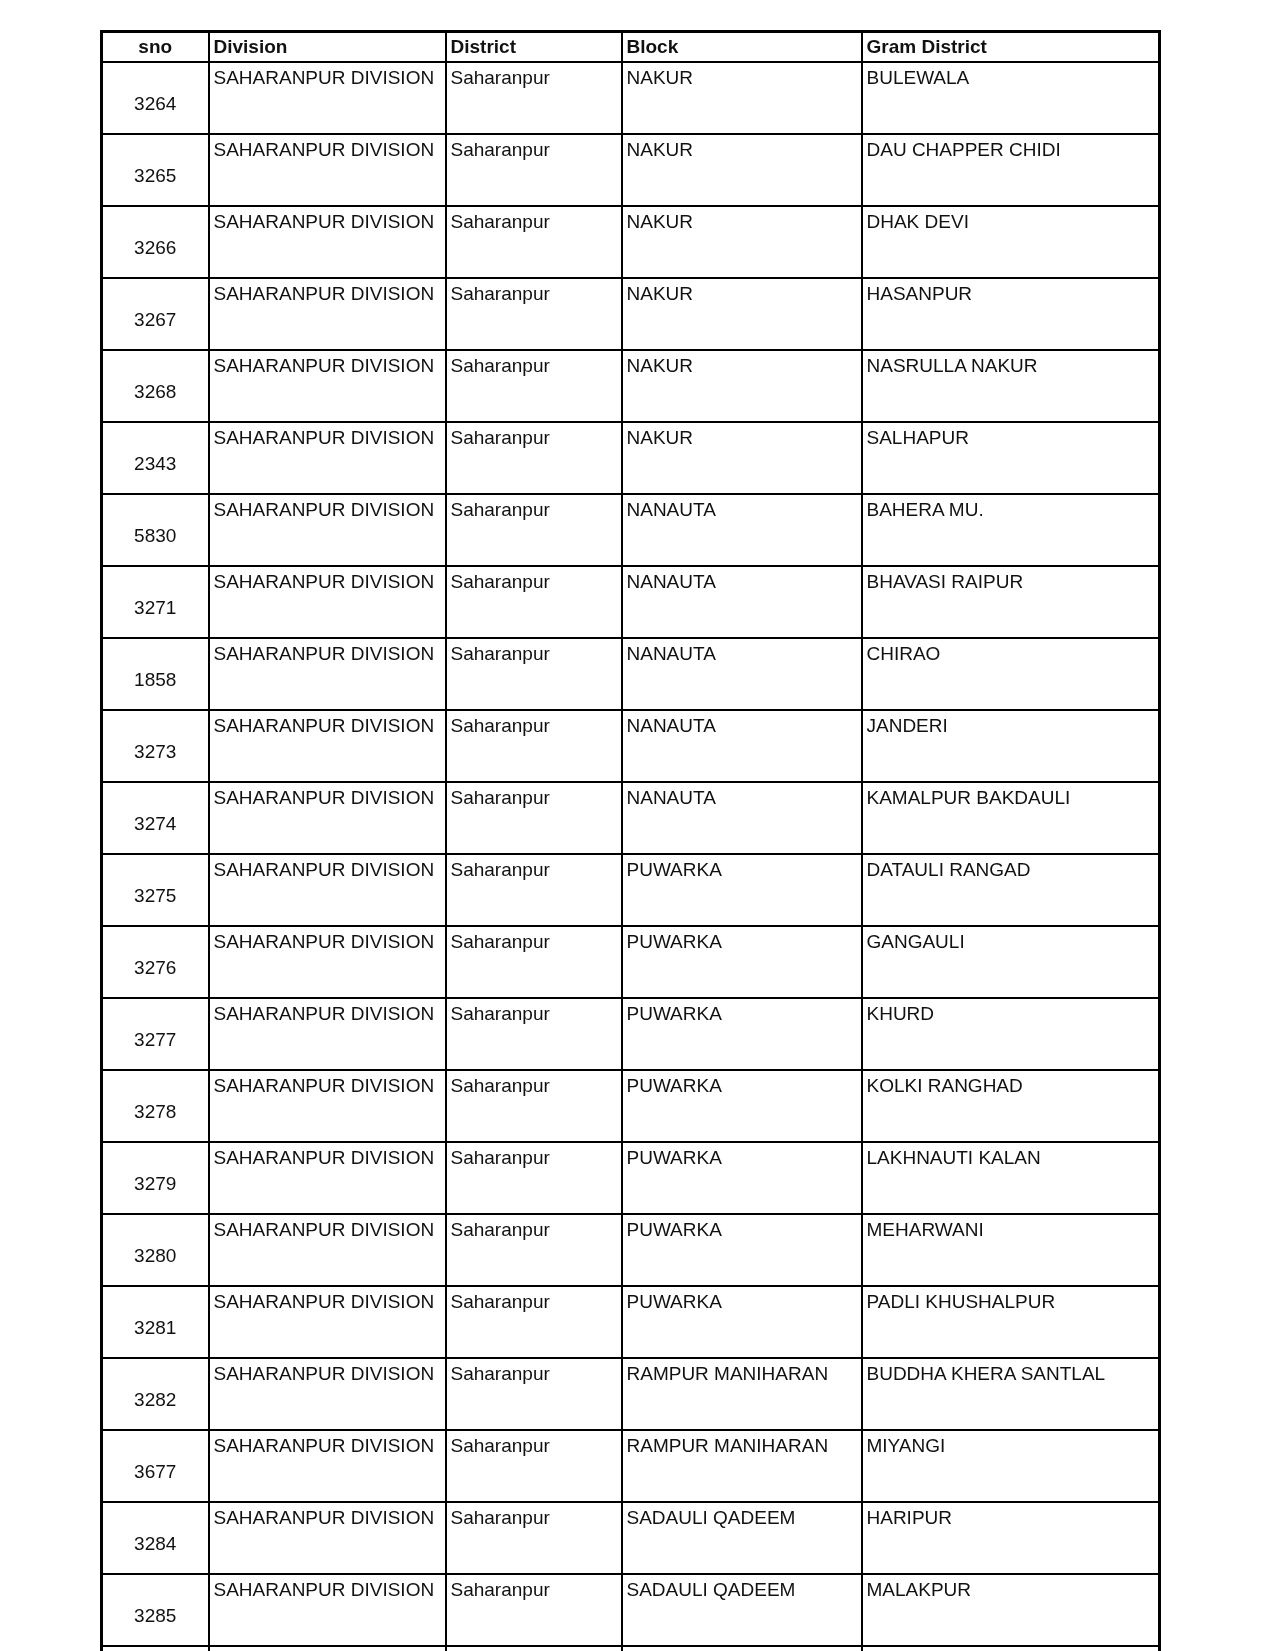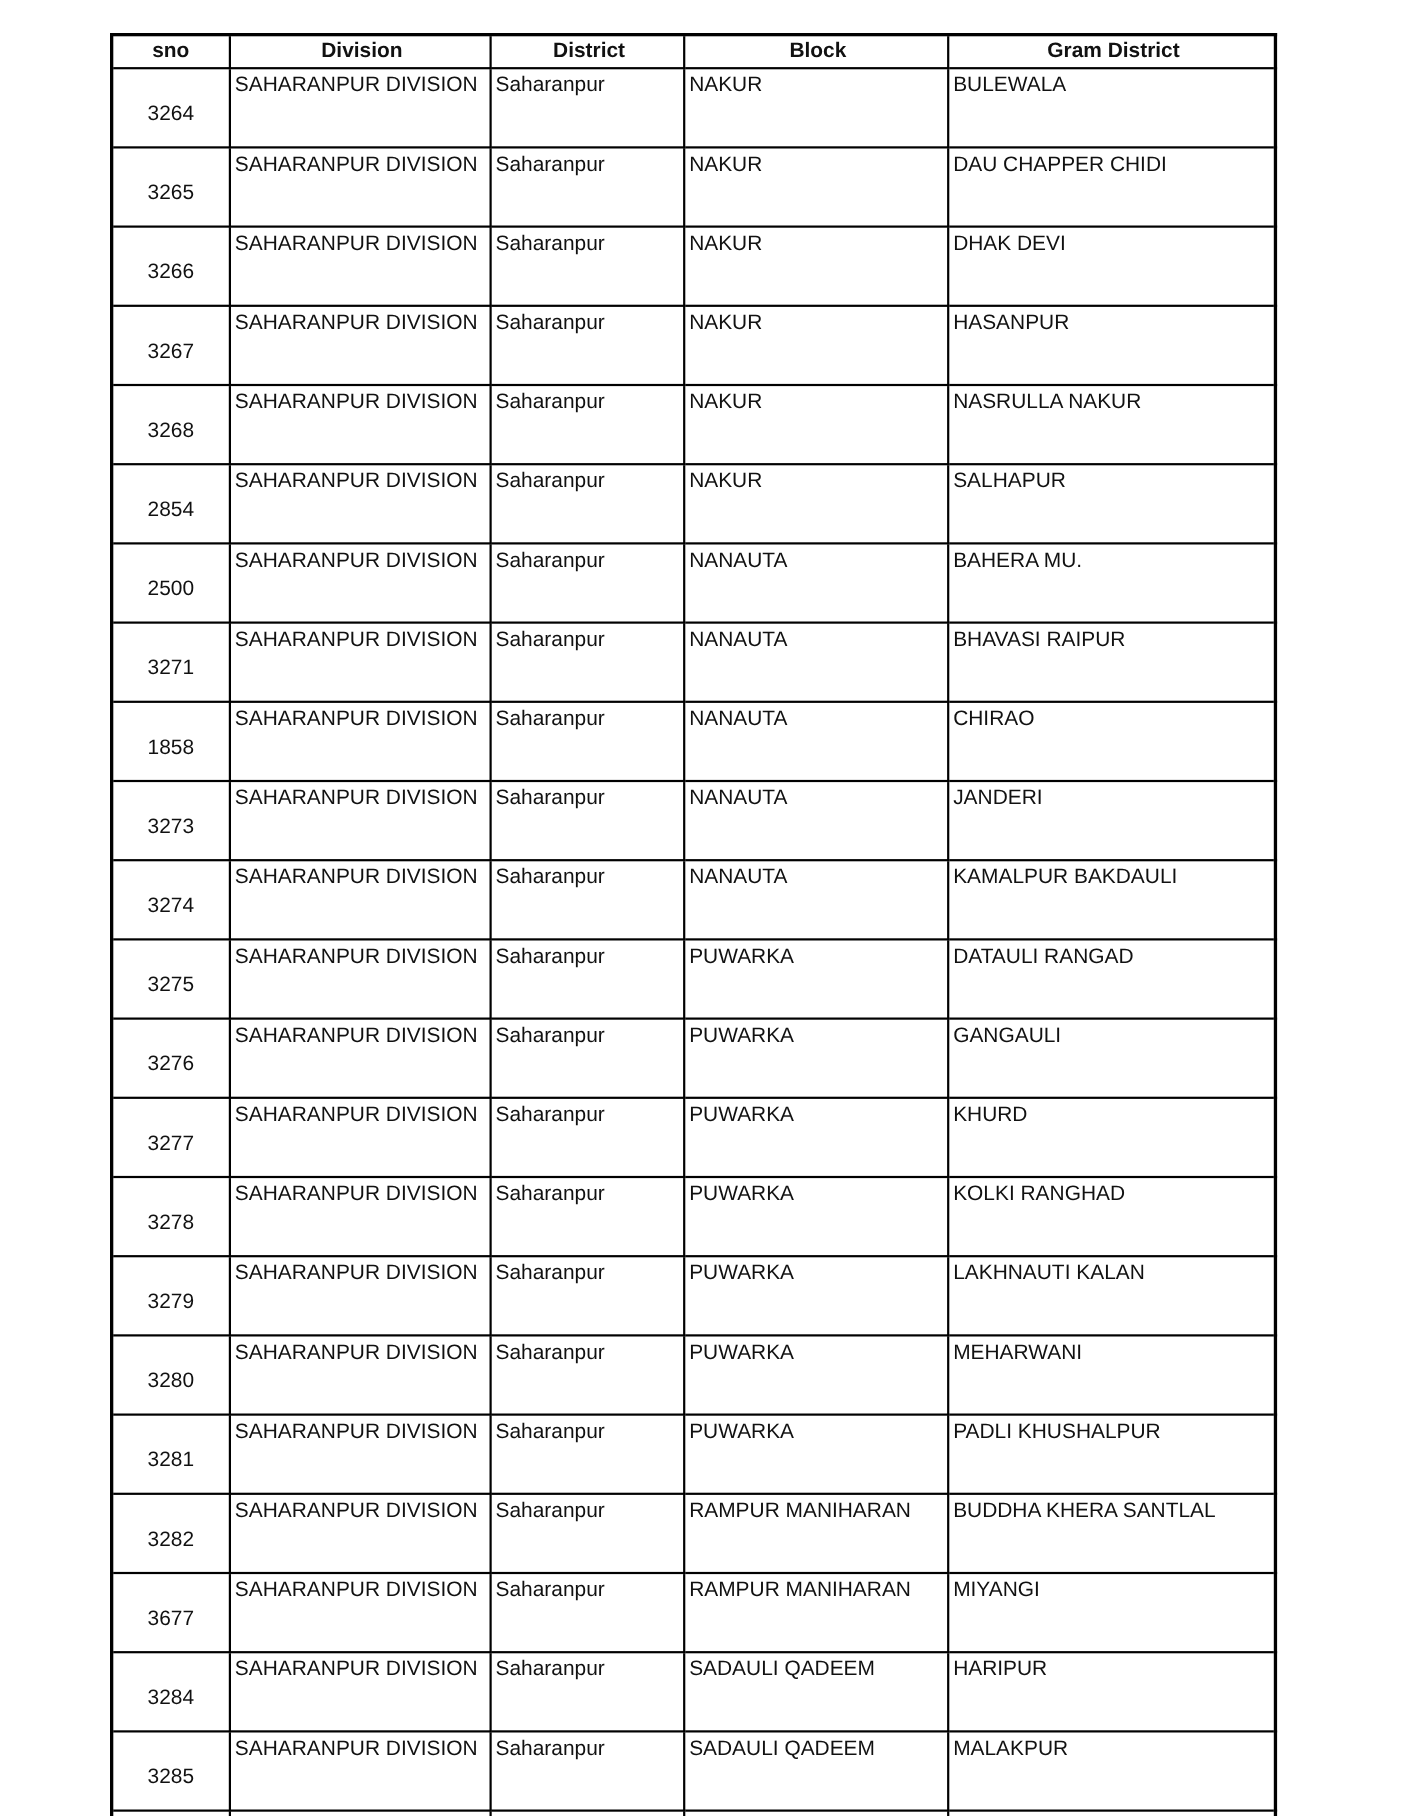--- a/index.html
+++ b/index.html
@@ -39,21 +39,21 @@
   table.grid td {
     border: 2px solid #000000;
     padding: 0;
     overflow: hidden;
     white-space: nowrap;
   }
   table.grid thead th {
     height: 28px;
     font-weight: bold;
     font-size: 19px;
-    text-align: center;
+    text-align: left;
     vertical-align: middle;
     padding-left: 4px;
     line-height: 26px;
   }
   table.grid thead th.sno-h {
     text-align: center;
     padding-left: 0;
   }
   table.grid tbody td {
     height: 58px;
@@ -125,28 +125,28 @@
           <td>HASANPUR</td>
         </tr>
         <tr>
           <td class="sno">3268</td>
           <td>SAHARANPUR DIVISION</td>
           <td>Saharanpur</td>
           <td>NAKUR</td>
           <td>NASRULLA NAKUR</td>
         </tr>
         <tr>
-          <td class="sno">2854</td>
+          <td class="sno">2343</td>
           <td>SAHARANPUR DIVISION</td>
           <td>Saharanpur</td>
           <td>NAKUR</td>
           <td>SALHAPUR</td>
         </tr>
         <tr>
-          <td class="sno">2500</td>
+          <td class="sno">5830</td>
           <td>SAHARANPUR DIVISION</td>
           <td>Saharanpur</td>
           <td>NANAUTA</td>
           <td>BAHERA MU.</td>
         </tr>
         <tr>
           <td class="sno">3271</td>
           <td>SAHARANPUR DIVISION</td>
           <td>Saharanpur</td>
           <td>NANAUTA</td>

